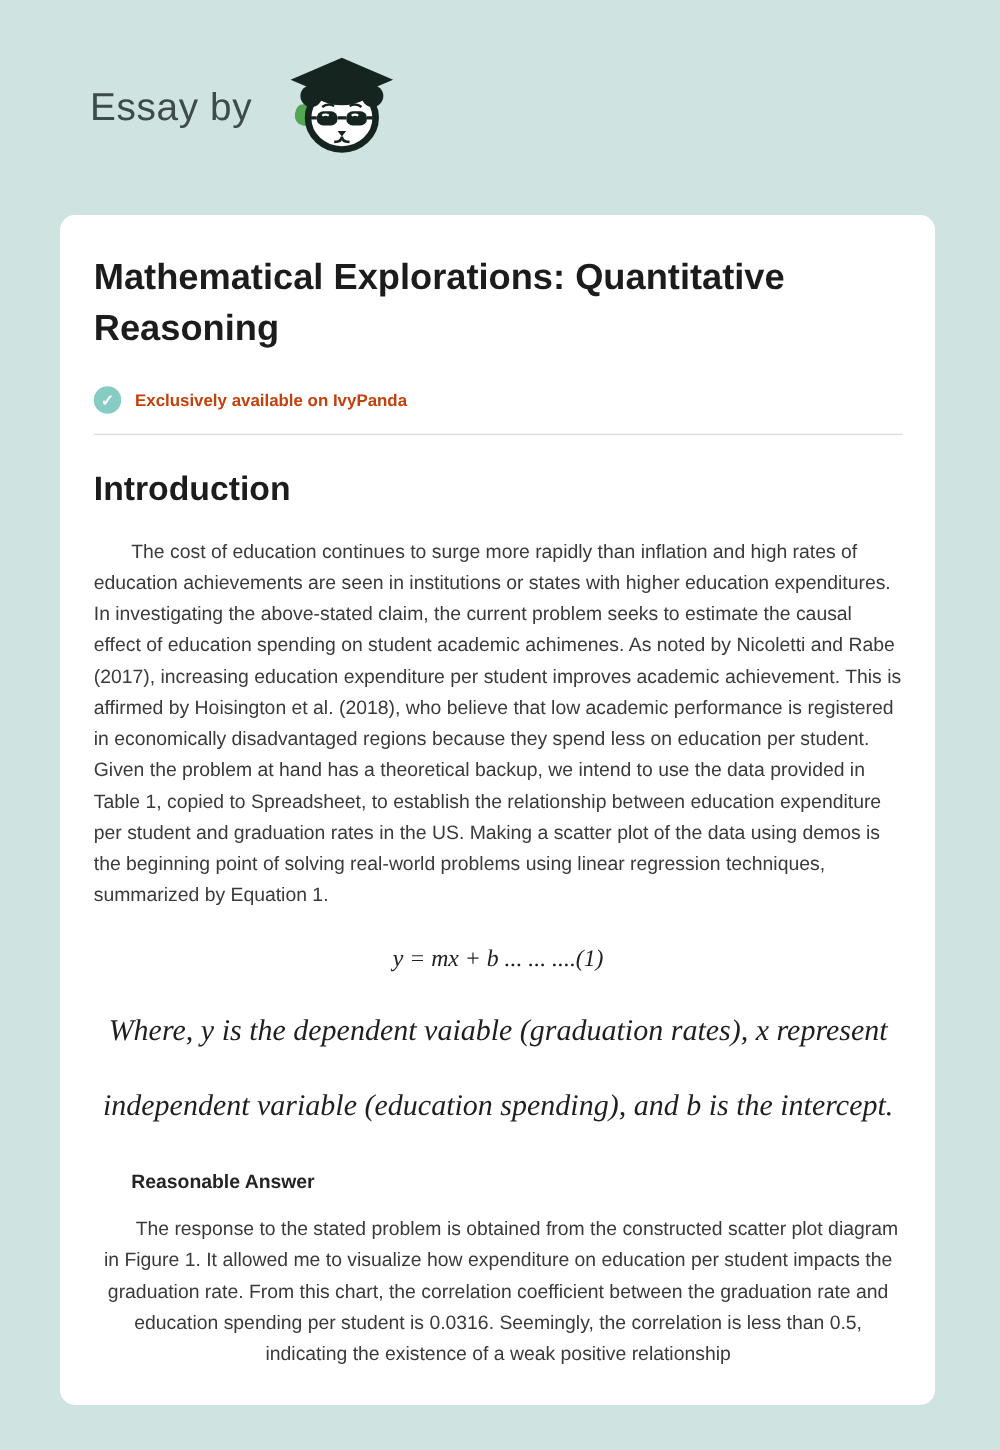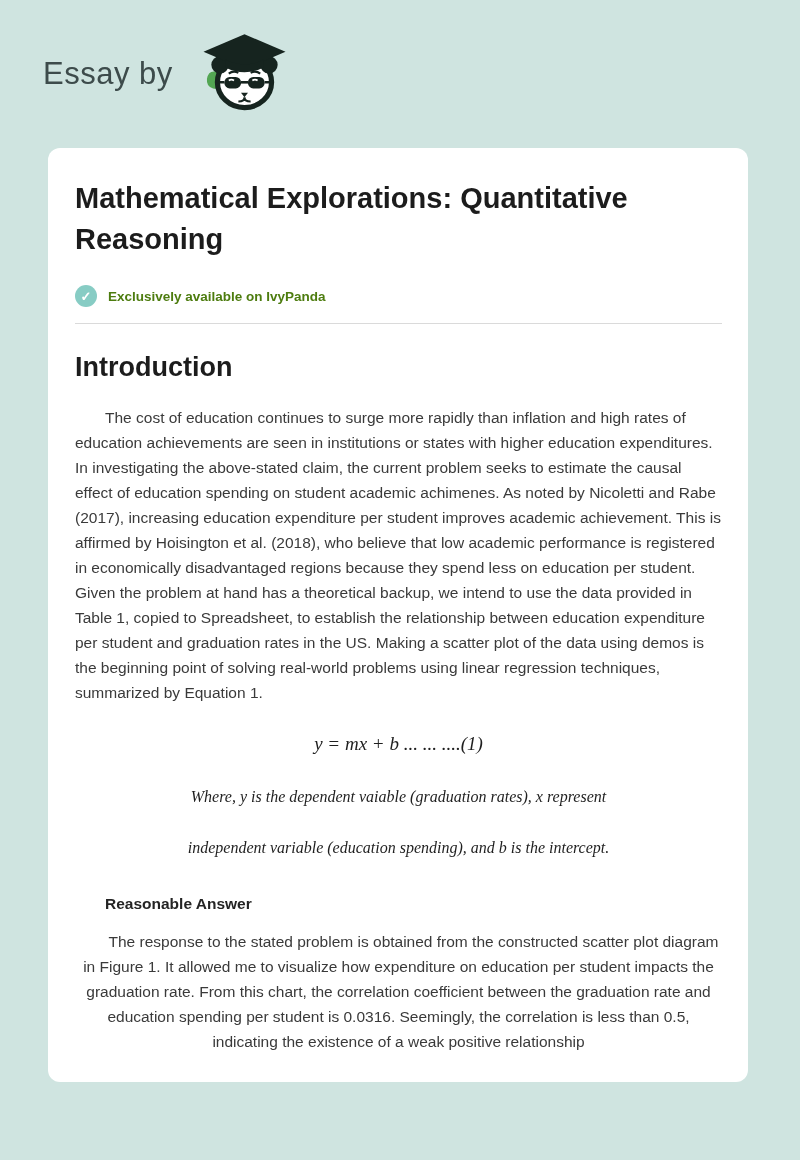--- a/index.html
+++ b/index.html
@@ -5,24 +5,25 @@
   * { margin: 0; padding: 0; box-sizing: border-box; }
   html, body { width: 800px; height: 1160px; }
   body {
     background: #cfe4e0;
     font-family: "Liberation Sans", sans-serif;
     overflow: hidden;
   }
 
   
   .header {
-    height: 148px;
+    height: 172px;
     display: flex;
     align-items: center;
     padding-left: 43px;
+    margin-left: 29px;
   }
   .essay-by {
     font-size: 31px;
     color: #3d4b4b;
     letter-spacing: 0.5px;
   }
   .logo-wrap { margin: 0 12px 0 20px; display: flex; align-items: center; }
   .brand {
     font-family: "Liberation Serif", serif;
     font-weight: bold;
@@ -66,21 +67,21 @@
     font-size: 13px;
     font-weight: bold;
     display: flex;
     align-items: center;
     justify-content: center;
     flex: 0 0 auto;
   }
   .badge-text {
     font-size: 13.5px;
     font-weight: bold;
-    color: #4d7c0f;
+    color: #c2410c;
   }
   .divider {
     margin-top: 16px;
     height: 1px;
     background: #dadada;
   }
   .section-heading {
     margin-top: 28px;
     font-size: 27px;
     font-weight: bold;
@@ -93,21 +94,21 @@
     color: #3a3a3a;
     text-indent: 30px;
   }
   .equation-block {
     text-align: center;
     font-family: "Liberation Serif", serif;
     font-style: italic;
     color: #1f1f1f;
   }
   .eq-main { margin-top: 28px; font-size: 19px; }
-  .eq-note { margin-top: 33px; font-size: 16px; }
+  .eq-note { margin-top: 33px; font-size: 24px; }
   .answer-heading {
     margin-top: 38px;
     padding-left: 30px;
     font-size: 15.5px;
     font-weight: bold;
     color: #242424;
   }
   .body-para.second { margin-top: 16px; text-align: center; }
 </style>
 </head>

